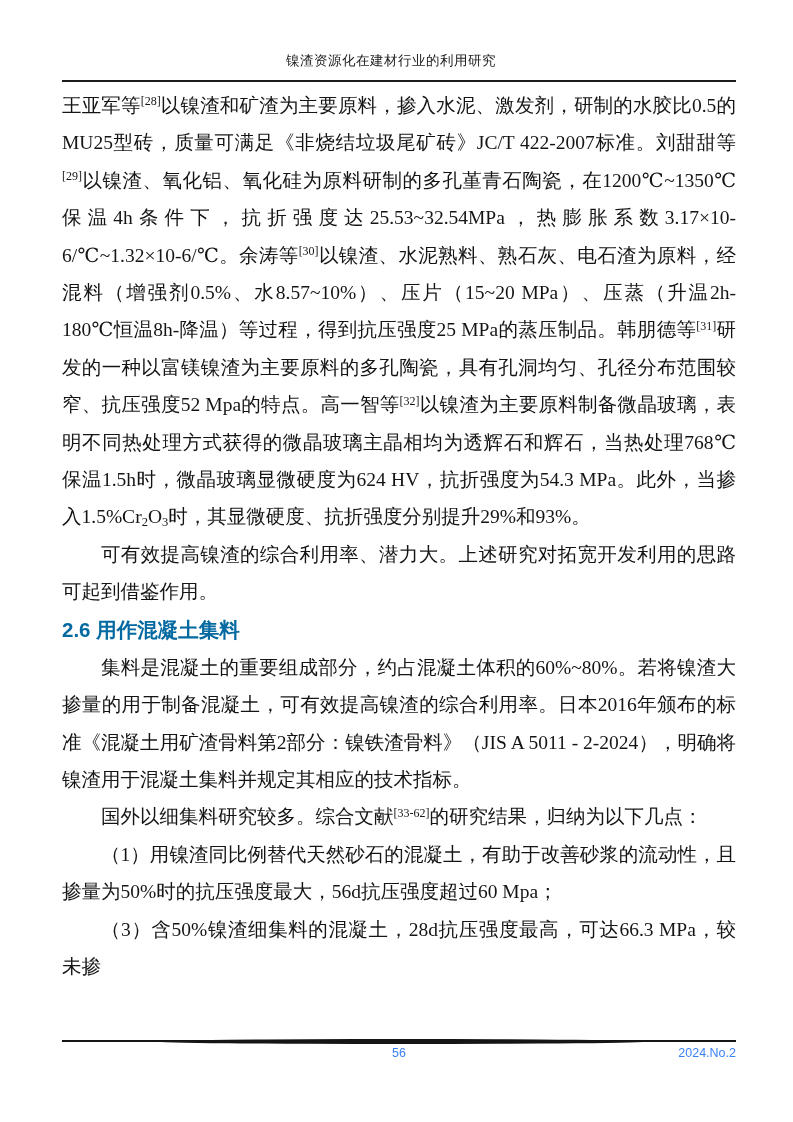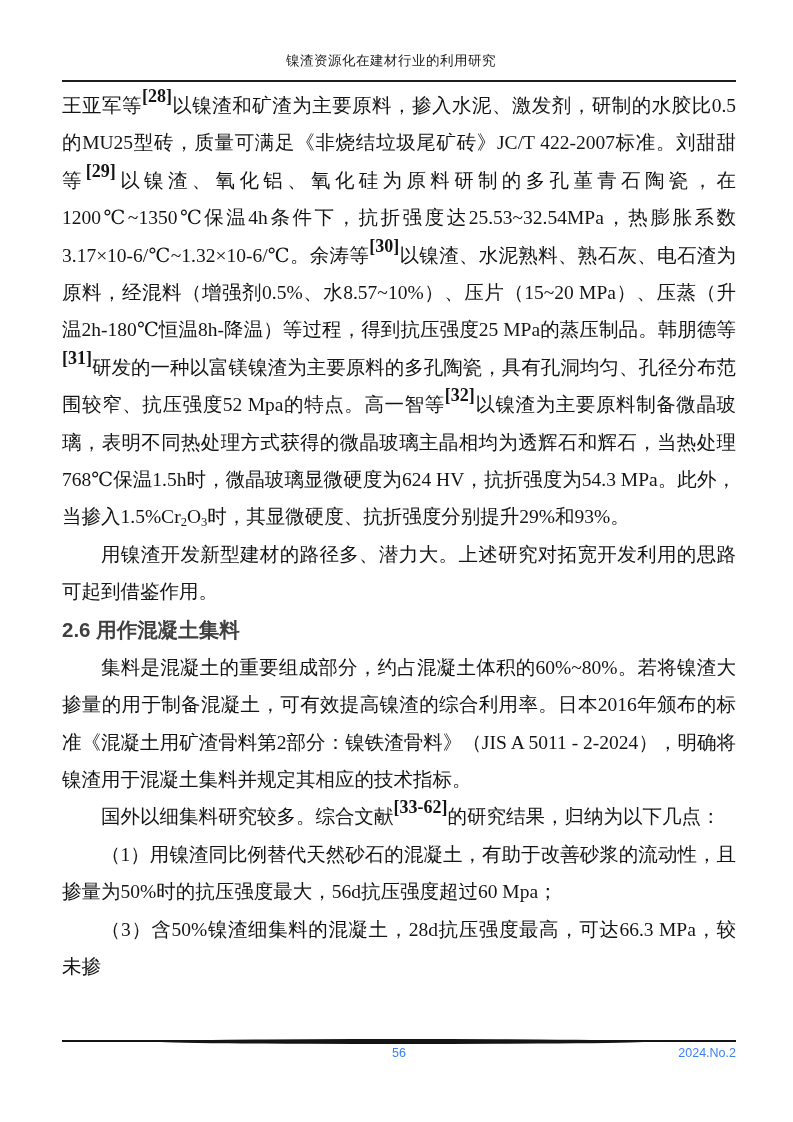--- a/index.html
+++ b/index.html
@@ -41,30 +41,29 @@
     color: #141414;
   }
   .doc-body p { margin: 0; }
   .doc-body p.indent { text-indent: 2em; }
   .doc-body h2 {
     margin: 0;
     font-family: "Liberation Sans", "DejaVu Sans", sans-serif;
     font-weight: bold;
     font-size: 20.5px;
     line-height: 38px;
-    color: #404040;
+    color: #0369a1;
     text-align: left;
   }
   sup.cite {
-    font-size: 18px;
+    font-size: 12px;
     line-height: 0;
     position: relative;
     top: -0.55em;
     vertical-align: baseline;
-    font-weight: bold;
   }
   sub.chem {
     font-size: 12.5px;
     line-height: 0;
     position: relative;
     top: 0.18em;
     vertical-align: baseline;
   }
   
   .footer-rule {
@@ -104,21 +103,21 @@
 <body>
 
 <div class="page">
 
   <div class="running-head">镍渣资源化在建材行业的利用研究</div>
 
   <div class="header-rule"></div>
 
   <div class="doc-body">
       <p>王亚军等<sup class="cite">[28]</sup>以镍渣和矿渣为主要原料，掺入水泥、激发剂，研制的水胶比0.5的MU25型砖，质量可满足《非烧结垃圾尾矿砖》JC/T 422-2007标准。刘甜甜等<sup class="cite">[29]</sup>以镍渣、氧化铝、氧化硅为原料研制的多孔堇青石陶瓷，在1200℃~1350℃保温4h条件下，抗折强度达25.53~32.54MPa，热膨胀系数3.17×10-6/℃~1.32×10-6/℃。余涛等<sup class="cite">[30]</sup>以镍渣、水泥熟料、熟石灰、电石渣为原料，经混料（增强剂0.5%、水8.57~10%）、压片（15~20 MPa）、压蒸（升温2h-180℃恒温8h-降温）等过程，得到抗压强度25 MPa的蒸压制品。韩朋德等<sup class="cite">[31]</sup>研发的一种以富镁镍渣为主要原料的多孔陶瓷，具有孔洞均匀、孔径分布范围较窄、抗压强度52 Mpa的特点。高一智等<sup class="cite">[32]</sup>以镍渣为主要原料制备微晶玻璃，表明不同热处理方式获得的微晶玻璃主晶相均为透辉石和辉石，当热处理768℃保温1.5h时，微晶玻璃显微硬度为624 HV，抗折强度为54.3 MPa。此外，当掺入1.5%Cr<sub class="chem">2</sub>O<sub class="chem">3</sub>时，其显微硬度、抗折强度分别提升29%和93%。</p>
-      <p class="indent">用镍渣开发新型建材的路径多、潜力大。上述研究对拓宽开发利用的思路可起到借鉴作用。</p>
+      <p class="indent">可有效提高镍渣的综合利用率、潜力大。上述研究对拓宽开发利用的思路可起到借鉴作用。</p>
       <h2>2.6 用作混凝土集料</h2>
       <p class="indent">集料是混凝土的重要组成部分，约占混凝土体积的60%~80%。若将镍渣大掺量的用于制备混凝土，可有效提高镍渣的综合利用率。日本2016年颁布的标准《混凝土用矿渣骨料第2部分：镍铁渣骨料》（JIS A 5011 - 2-2024），明确将镍渣用于混凝土集料并规定其相应的技术指标。</p>
       <p class="indent">国外以细集料研究较多。综合文献<sup class="cite">[33-62]</sup>的研究结果，归纳为以下几点：</p>
       <p class="indent">（1）用镍渣同比例替代天然砂石的混凝土，有助于改善砂浆的流动性，且掺量为50%时的抗压强度最大，56d抗压强度超过60 Mpa；</p>
       <p class="indent">（3）含50%镍渣细集料的混凝土，28d抗压强度最高，可达66.3 MPa，较未掺</p>
     </div>
 
   <div class="footer-rule">
     <div class="bulge"></div>
   </div>

